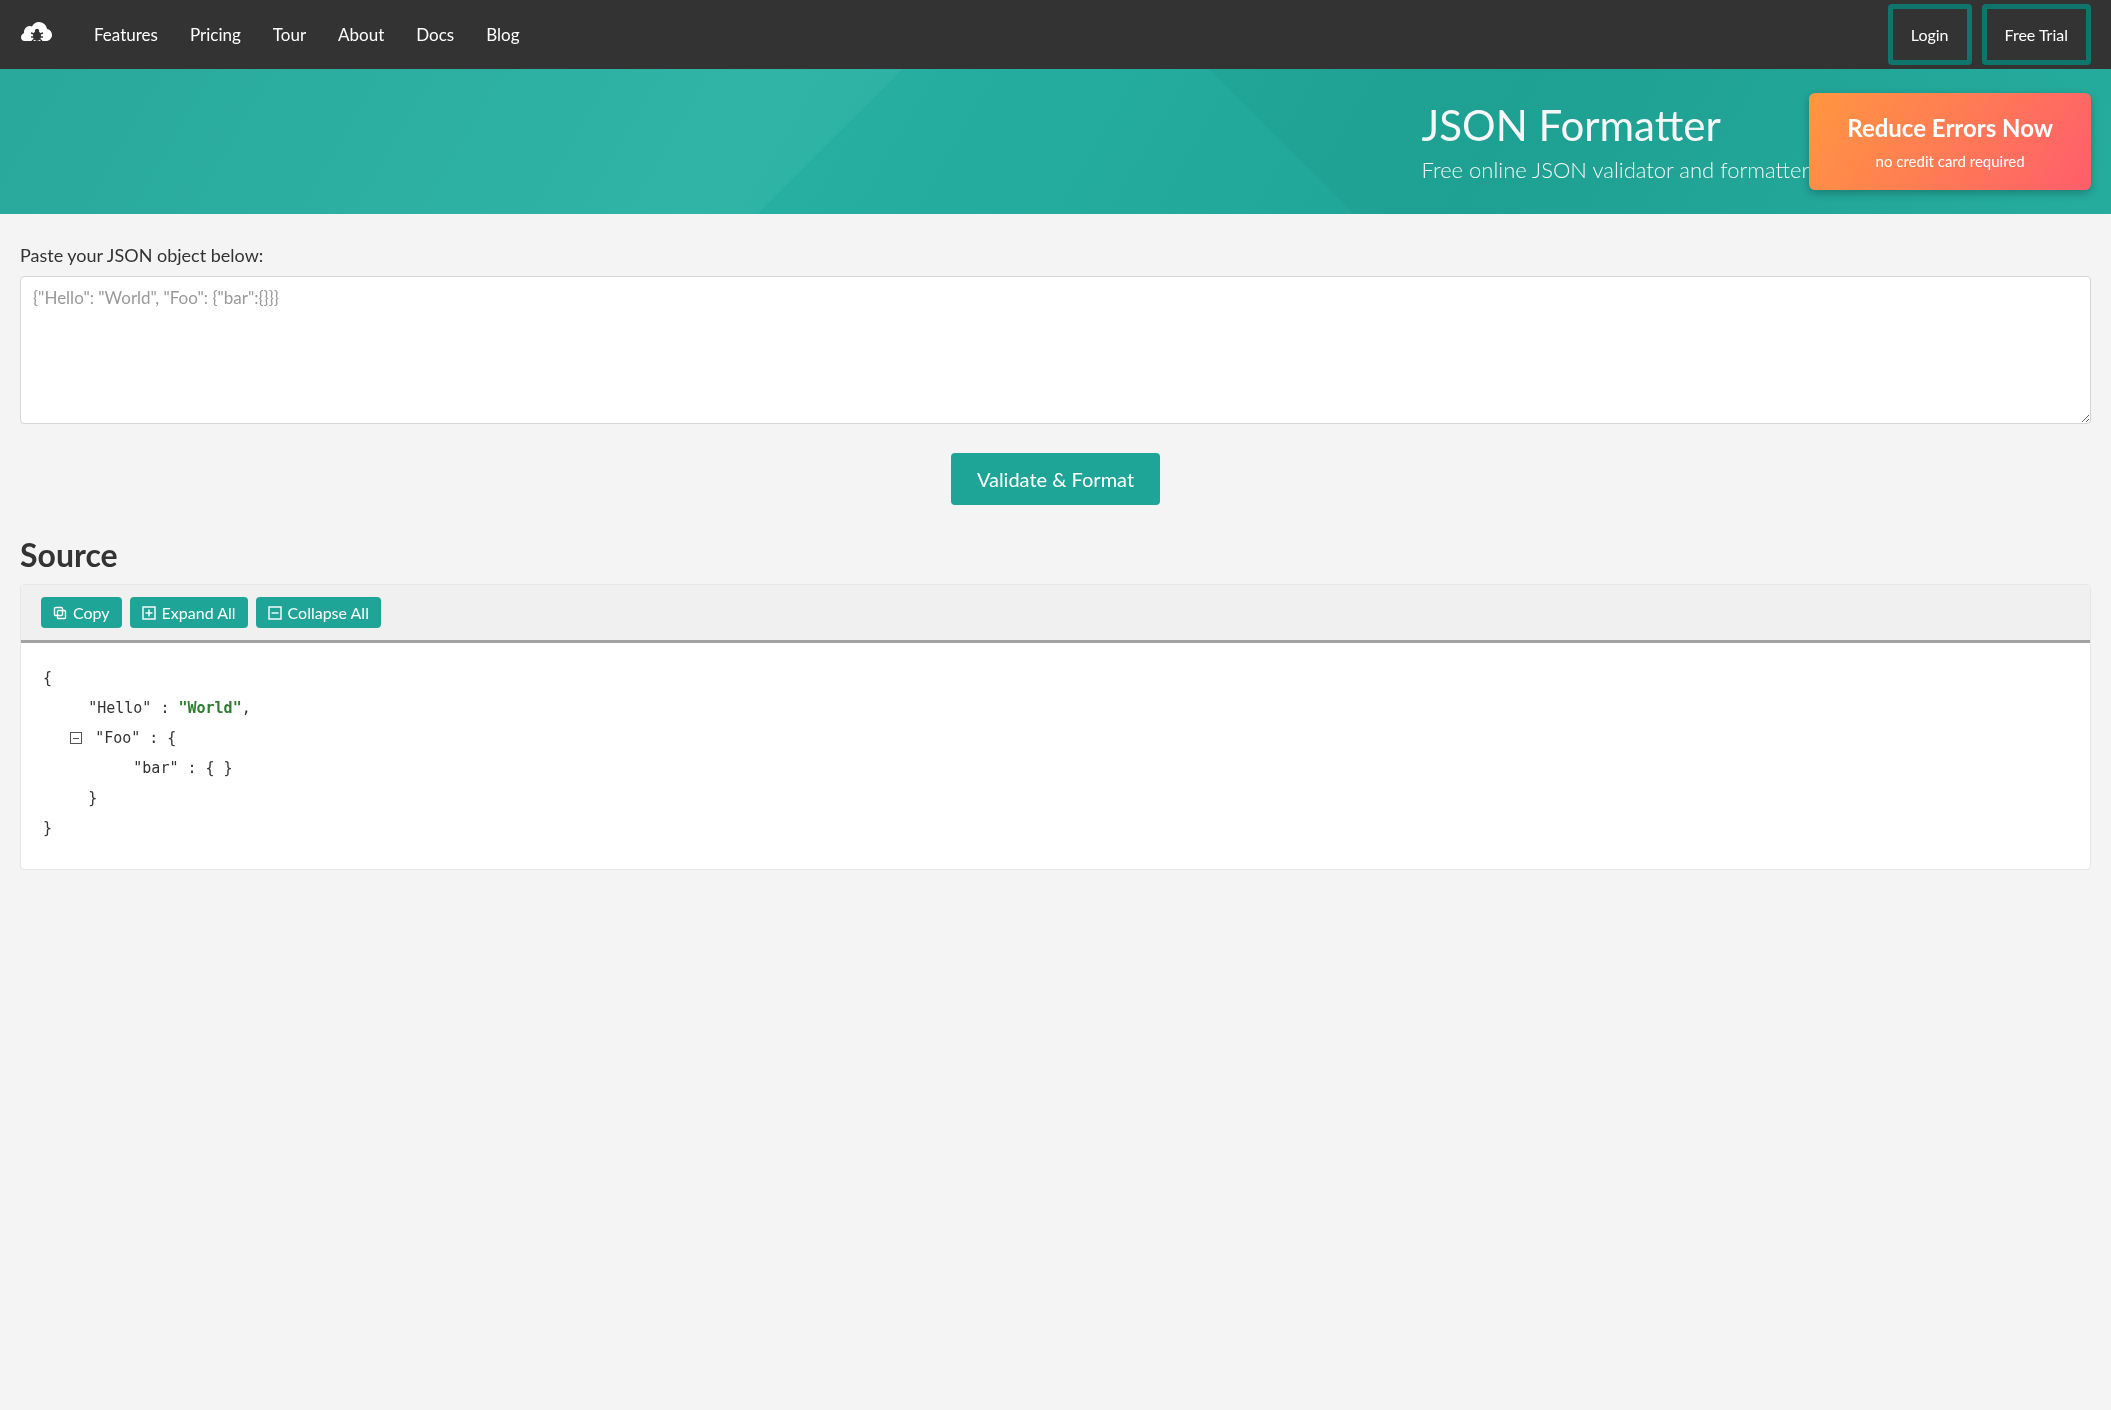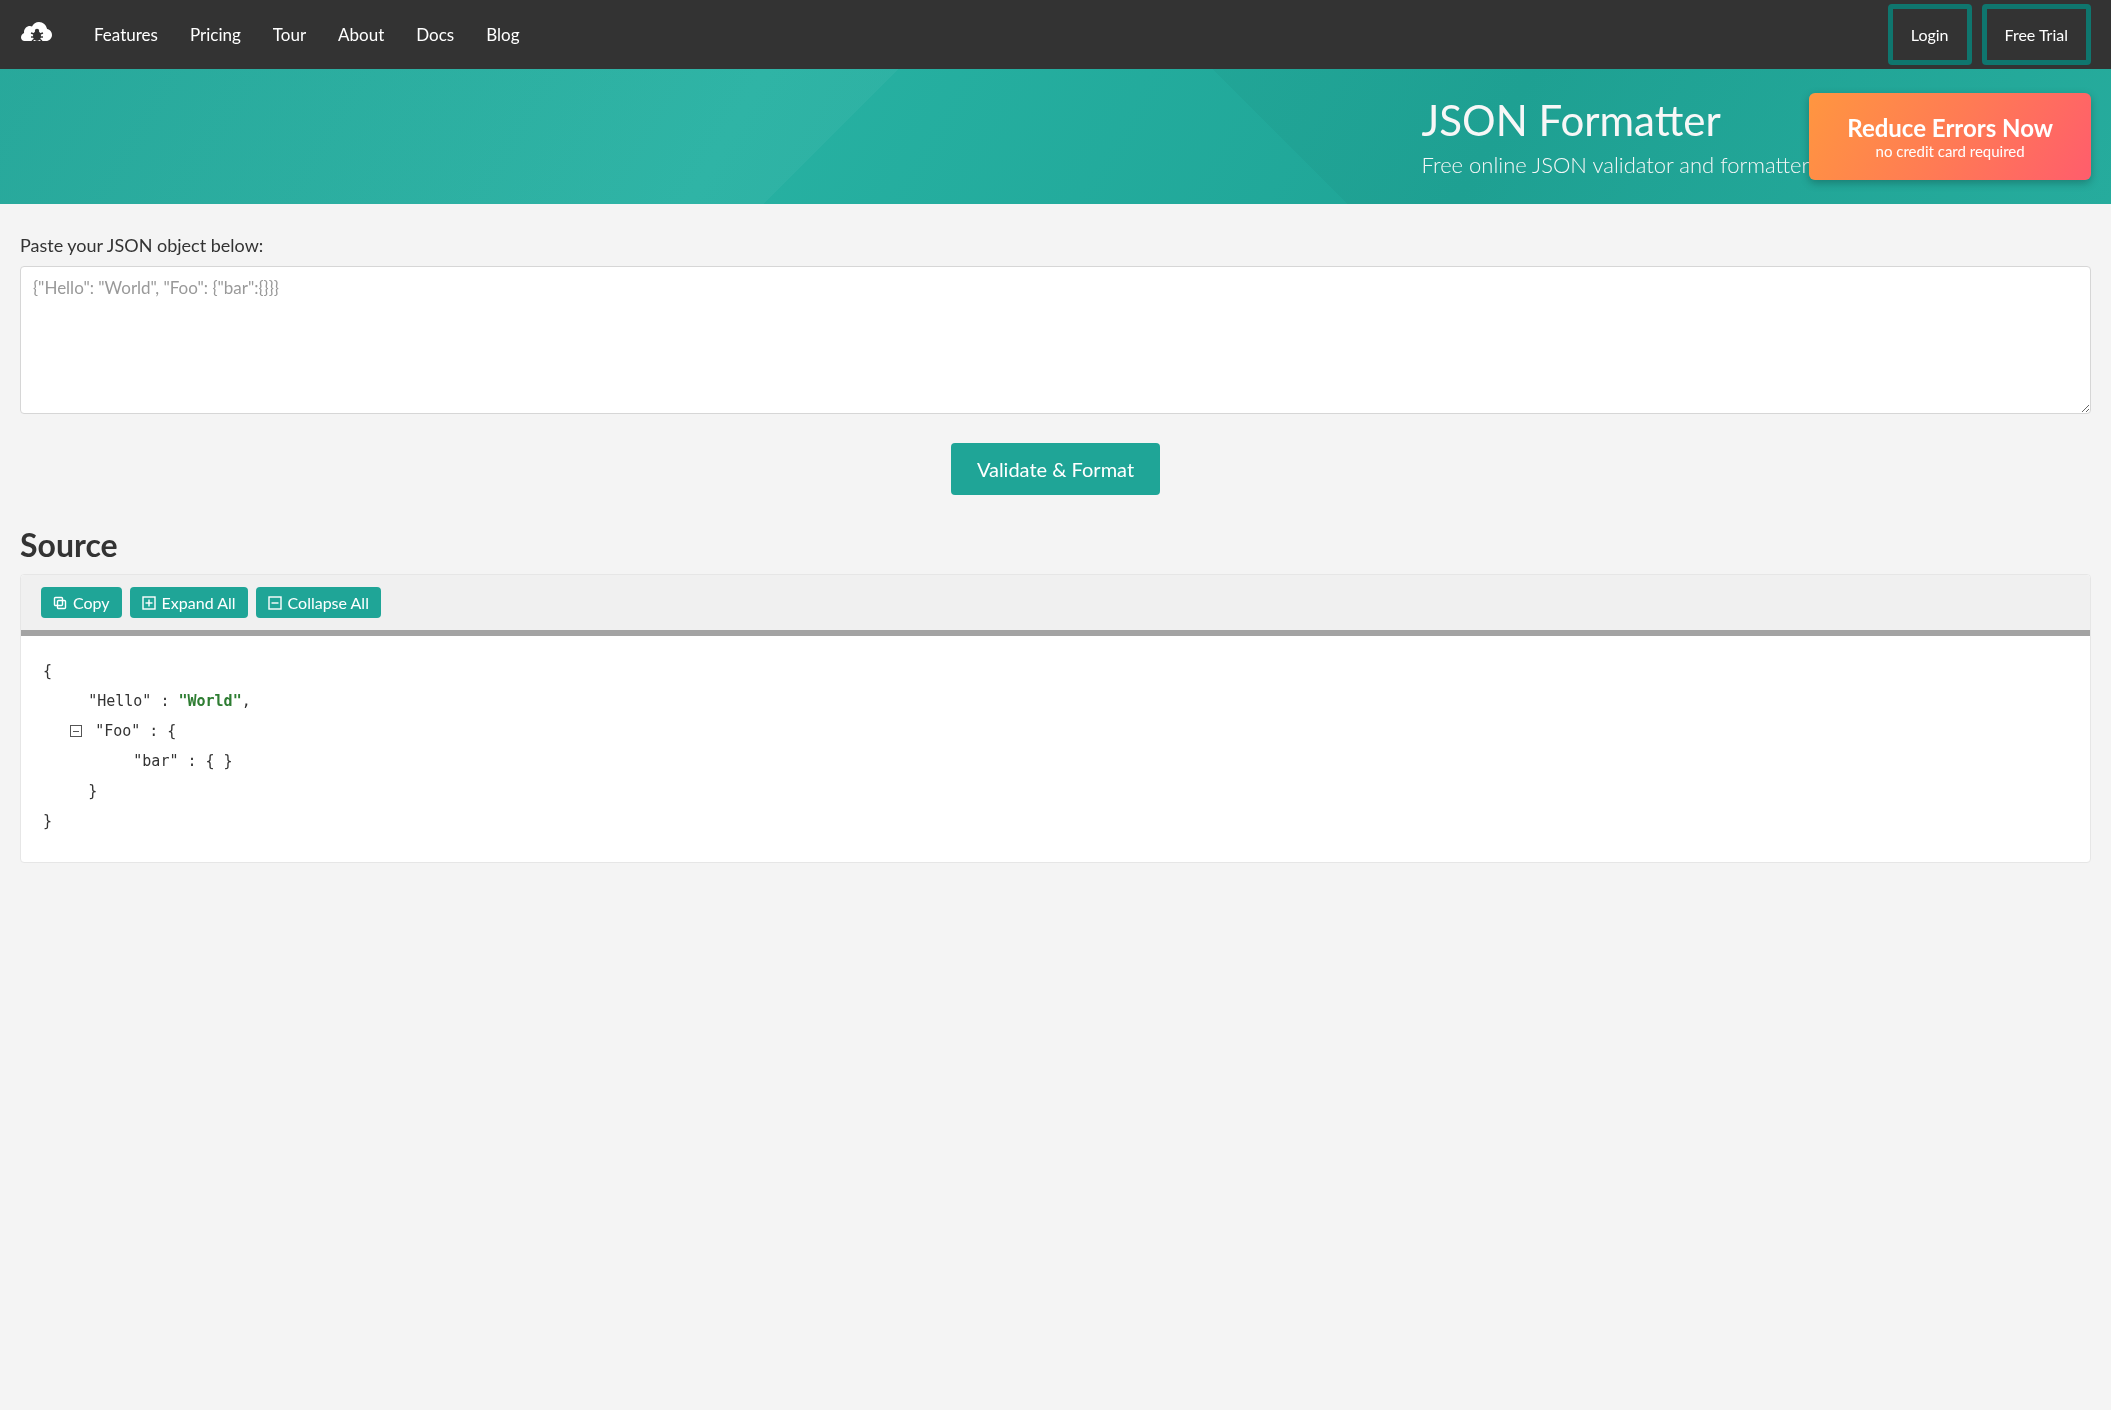--- a/index.html
+++ b/index.html
@@ -88,21 +88,21 @@
     cursor: pointer;
   }
   .cta-button .cta-title {
     color: #ffffff;
     font-size: 24px;
     font-weight: 700;
   }
   .cta-button .cta-sub {
     color: #ffffff;
     font-size: 15px;
-    margin-top: 0;
+    margin-top: 10px;
   }
 
   
   .container {
     padding: 30px 20px 20px 20px;
   }
   .paste-label {
     font-size: 18px;
     color: #333;
     margin-bottom: 10px;
@@ -148,21 +148,21 @@
   .source-panel {
     border: 1px solid #e6e6e6;
     border-radius: 4px;
     background: #ffffff;
   }
   .source-toolbar {
     background: #f0f0f0;
     padding: 12px 20px;
     display: flex;
     gap: 8px;
-    border-bottom: 6px solid #a3a3a3;
+    border-bottom: 3px solid #a3a3a3;
     border-radius: 4px 4px 0 0;
   }
   .tb-btn {
     background: #1fa597;
     color: #ffffff;
     border: none;
     border-radius: 4px;
     padding: 6px 12px;
     font-size: 16px;
     cursor: pointer;

